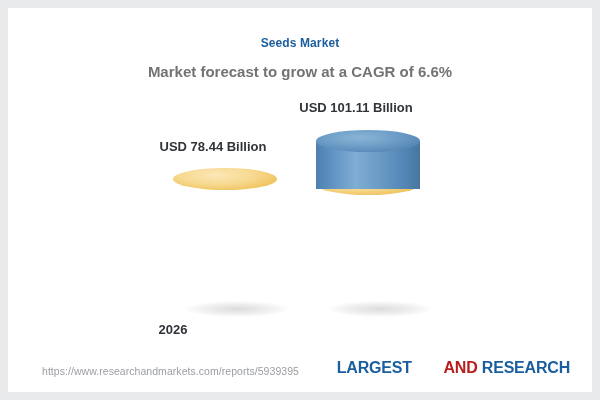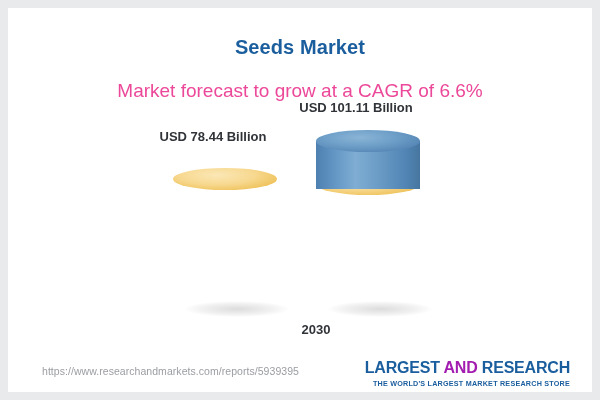--- a/index.html
+++ b/index.html
@@ -23,53 +23,53 @@
     box-sizing: border-box;
   }
   .header {
     position: absolute;
     left: 0;
     top: 0;
     width: 100%;
     text-align: center;
   }
   .chart-title {
-    margin: 8px;
-    padding-top: 20px;
-    font-size: 20px;
+    margin: 0;
+    padding-top: 28px;
+    font-size: 12px;
     font-weight: bold;
     color: #1b5e9e;
     letter-spacing: 0.1px;
   }
   .chart-subtitle {
     margin: 0;
     padding-top: 13px;
-    font-size: 19px;
-    color: #ec4899;
-    font-weight: normal;
+    font-size: 15px;
+    color: #737373;
+    font-weight: bold;
   }
 
   .plot {
     position: absolute;
     left: 0;
     top: 0;
     width: 584px;
     height: 384px;
   }
 
   
   .bar-label {
     position: absolute;
     font-size: 13px;
     font-weight: bold;
     color: #303338;
     text-align: center;
     white-space: nowrap;
   }
-  .bar-label.l0 { left: 105px; top: 121px; width: 200px; }
+  .bar-label.l0 { left: 105px; top: 131px; width: 200px; }
   .bar-label.l1 { left: 248px; top: 92px;  width: 200px; }
 
   
   .cat-label {
     position: absolute;
     font-size: 13px;
     font-weight: bold;
     color: #303338;
     text-align: center;
     white-space: nowrap;
@@ -178,21 +178,21 @@
     text-align: right;
   }
   .logo-main {
     font-size: 16px;
     font-weight: bold;
     letter-spacing: -0.2px;
     white-space: nowrap;
     line-height: 1.05;
   }
   .logo-word-blue { color: #1b5e9e; }
-  .logo-word-gold { color: #a21caf; }
+  .logo-word-gold { color: #b91c1c; margin-left: 28px; }
   .logo-tag {
     font-size: 7.2px;
     font-weight: bold;
     color: #1b5e9e;
     letter-spacing: 0.22px;
     white-space: nowrap;
     padding-top: 2px;
   }
 </style>
 </head>
@@ -225,23 +225,22 @@
         <div class="seg-bottom" style="bottom:-11px;"></div>
         <div class="seg-body"></div>
         <div class="seg-cap" style="top:-11px;"></div>
       </div>
       <div class="seg blue" style="top:133px; height:48px;">
         <div class="seg-body"></div>
         <div class="seg-cap" style="top:-11px;"></div>
       </div>
     </div>
 
-    <div class="cat-label c1">2030</div>
+    <div class="cat-label c0">2026</div>
   </div>
 
   <div class="footer-url">https://www.researchandmarkets.com/reports/5939395</div>
 
   <div class="logo">
     <div class="logo-main" style="white-space: pre;"><span class="logo-word-blue">LARGEST</span><span class="logo-word-gold"> AND</span><span class="logo-word-blue"> RESEARCH</span></div>
-    <div class="logo-tag">THE WORLD'S LARGEST MARKET RESEARCH STORE</div>
   </div>
 
 </div>
 
 </body></html>

